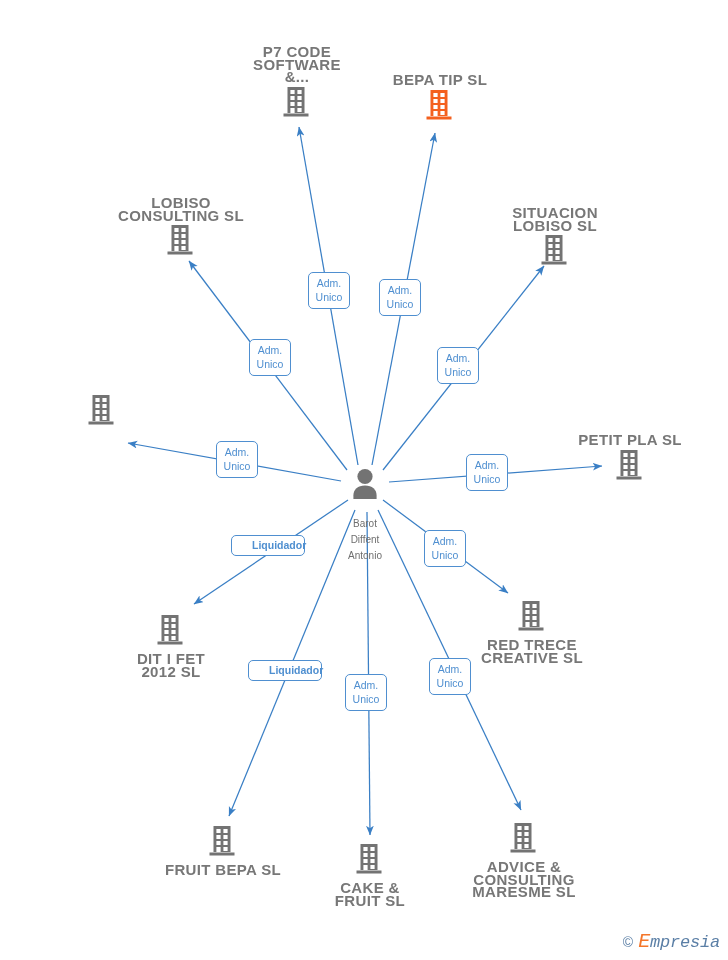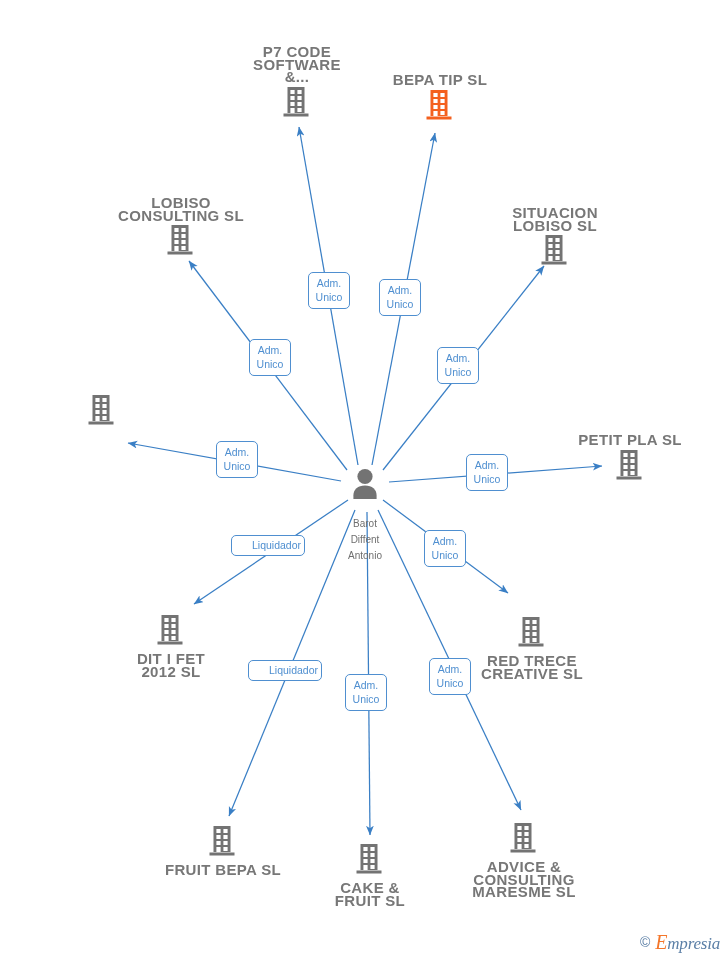--- a/index.html
+++ b/index.html
@@ -47,33 +47,33 @@
     border-radius:5px;
     color:#4f8fd0;
     font-size:10.5px;
     line-height:14px;
     text-align:center;
     padding:3px 5px 4px 5px;
     white-space:pre-line;
     box-shadow:0 0 0 0 rgba(0,0,0,0);
   }
   .chip.two-line{width:42px;margin-left:-21px;margin-top:-18px;}
-  .chip.one-line{width:74px;margin-left:-37px;margin-top:-11px;padding:2px 4px 3px 20px;}
+  .chip.one-line{width:74px;margin-left:-37px;margin-top:-11px;padding:2px 4px 3px 20px;font-weight:bold;}
 
   
   #watermark{
     position:absolute;right:8px;bottom:8px;
     display:flex;align-items:center;gap:5px;
     user-select:none;
   }
   #watermark .copy{
     font-size:14px;color:#5b7fa6;line-height:1;
   }
   #watermark .brand{
-    font-family:Liberation Serif, serif;
+    font-family:Liberation Mono, monospace;
     font-style:italic;font-size:17px;line-height:1;
     color:#5b7fa6;letter-spacing:-.2px;
   }
   #watermark .brand .e{color:#f4762a;font-size:20px;}
 </style>
 </head>
 <body>
 
 <div id="canvas">
 
@@ -201,21 +201,21 @@
             <rect x="15.4" y="10" width="4.2" height="4" fill="#fff"></rect>
             <rect x="8.4" y="16" width="4.2" height="4" fill="#fff"></rect>
             <rect x="15.4" y="16" width="4.2" height="4" fill="#fff"></rect>
             <rect x="8.4" y="22" width="4.2" height="5" fill="#fff"></rect>
             <rect x="15.4" y="22" width="4.2" height="4" fill="#fff"></rect>
             <rect x="1.5" y="27.5" width="25" height="3" fill="#737373"></rect>
           </svg></span>
         <span class="cname">DIT I FET
 2012 SL</span>
       </div>
-      <div class="node label-below" style="left: 532px; top: 616px;">
+      <div class="node label-below" style="left: 532px; top: 600px;">
         <span class="icon"><svg width="30" height="32" viewBox="0 0 30 32" aria-hidden="true">
             <rect x="5.5" y="1" width="17" height="26" fill="#737373"></rect>
             <rect x="8.4" y="4" width="4.2" height="4" fill="#fff"></rect>
             <rect x="15.4" y="4" width="4.2" height="4" fill="#fff"></rect>
             <rect x="8.4" y="10" width="4.2" height="4" fill="#fff"></rect>
             <rect x="15.4" y="10" width="4.2" height="4" fill="#fff"></rect>
             <rect x="8.4" y="16" width="4.2" height="4" fill="#fff"></rect>
             <rect x="15.4" y="16" width="4.2" height="4" fill="#fff"></rect>
             <rect x="8.4" y="22" width="4.2" height="5" fill="#fff"></rect>
             <rect x="15.4" y="22" width="4.2" height="4" fill="#fff"></rect>

